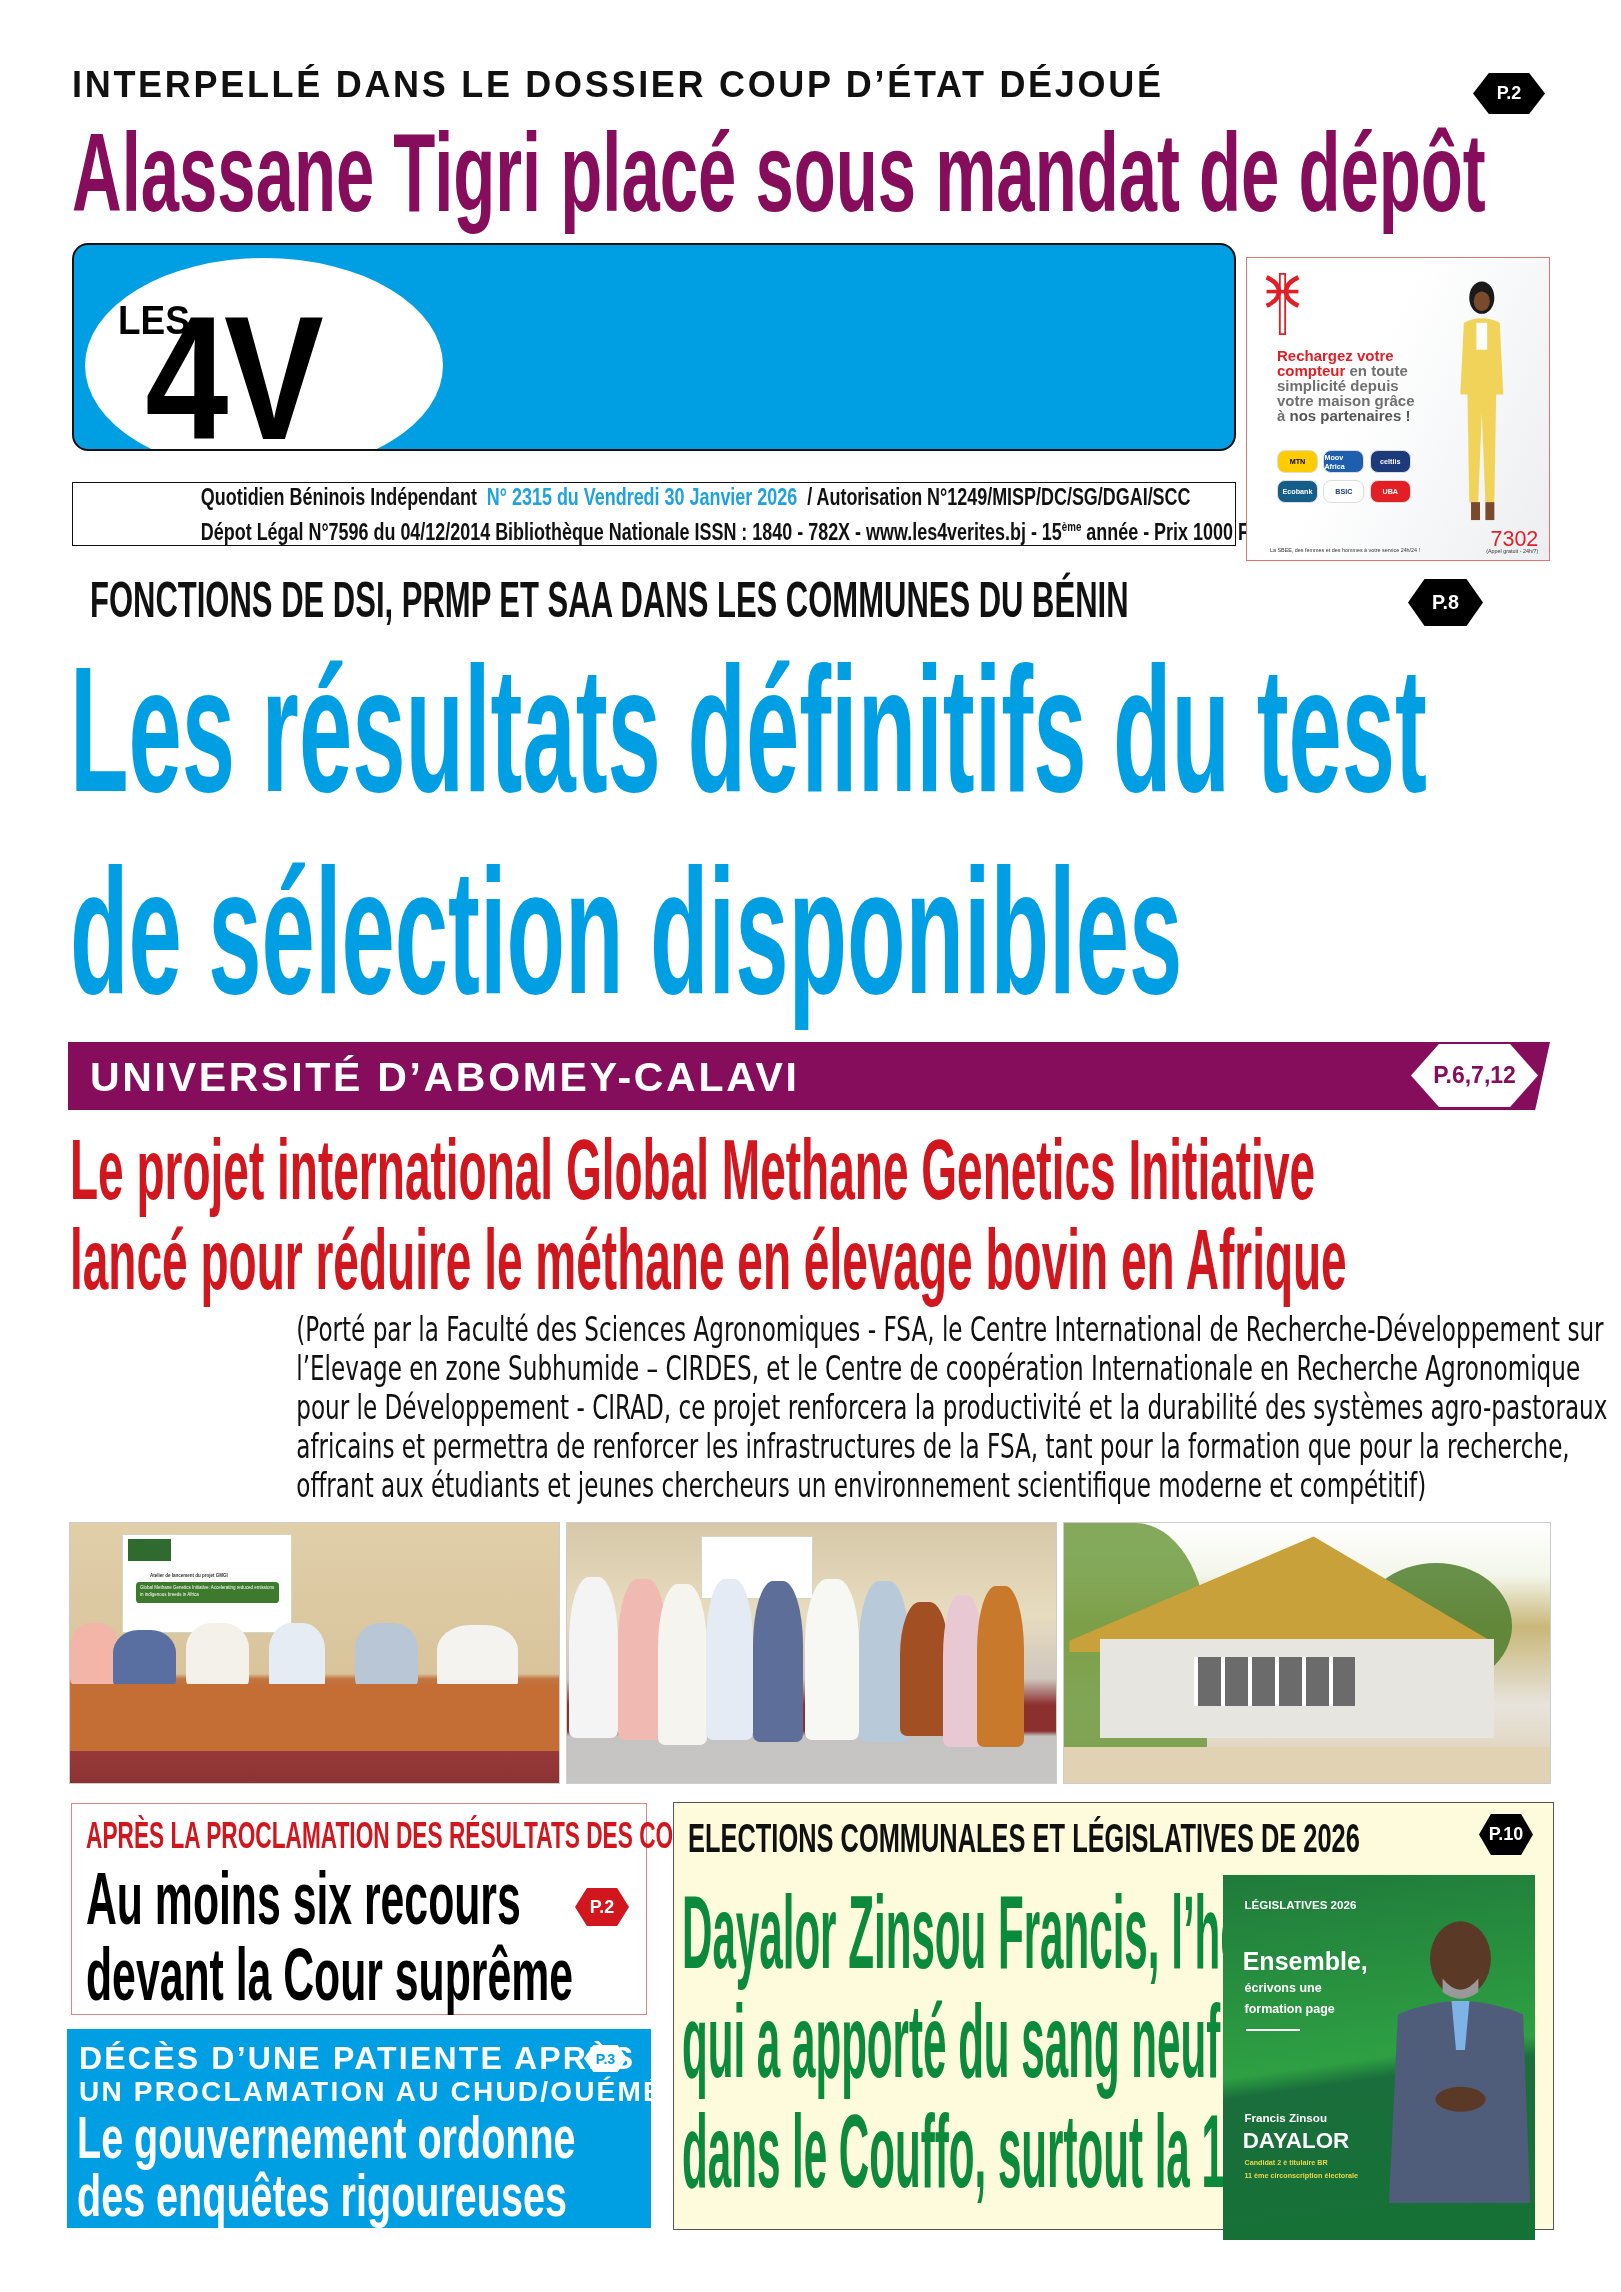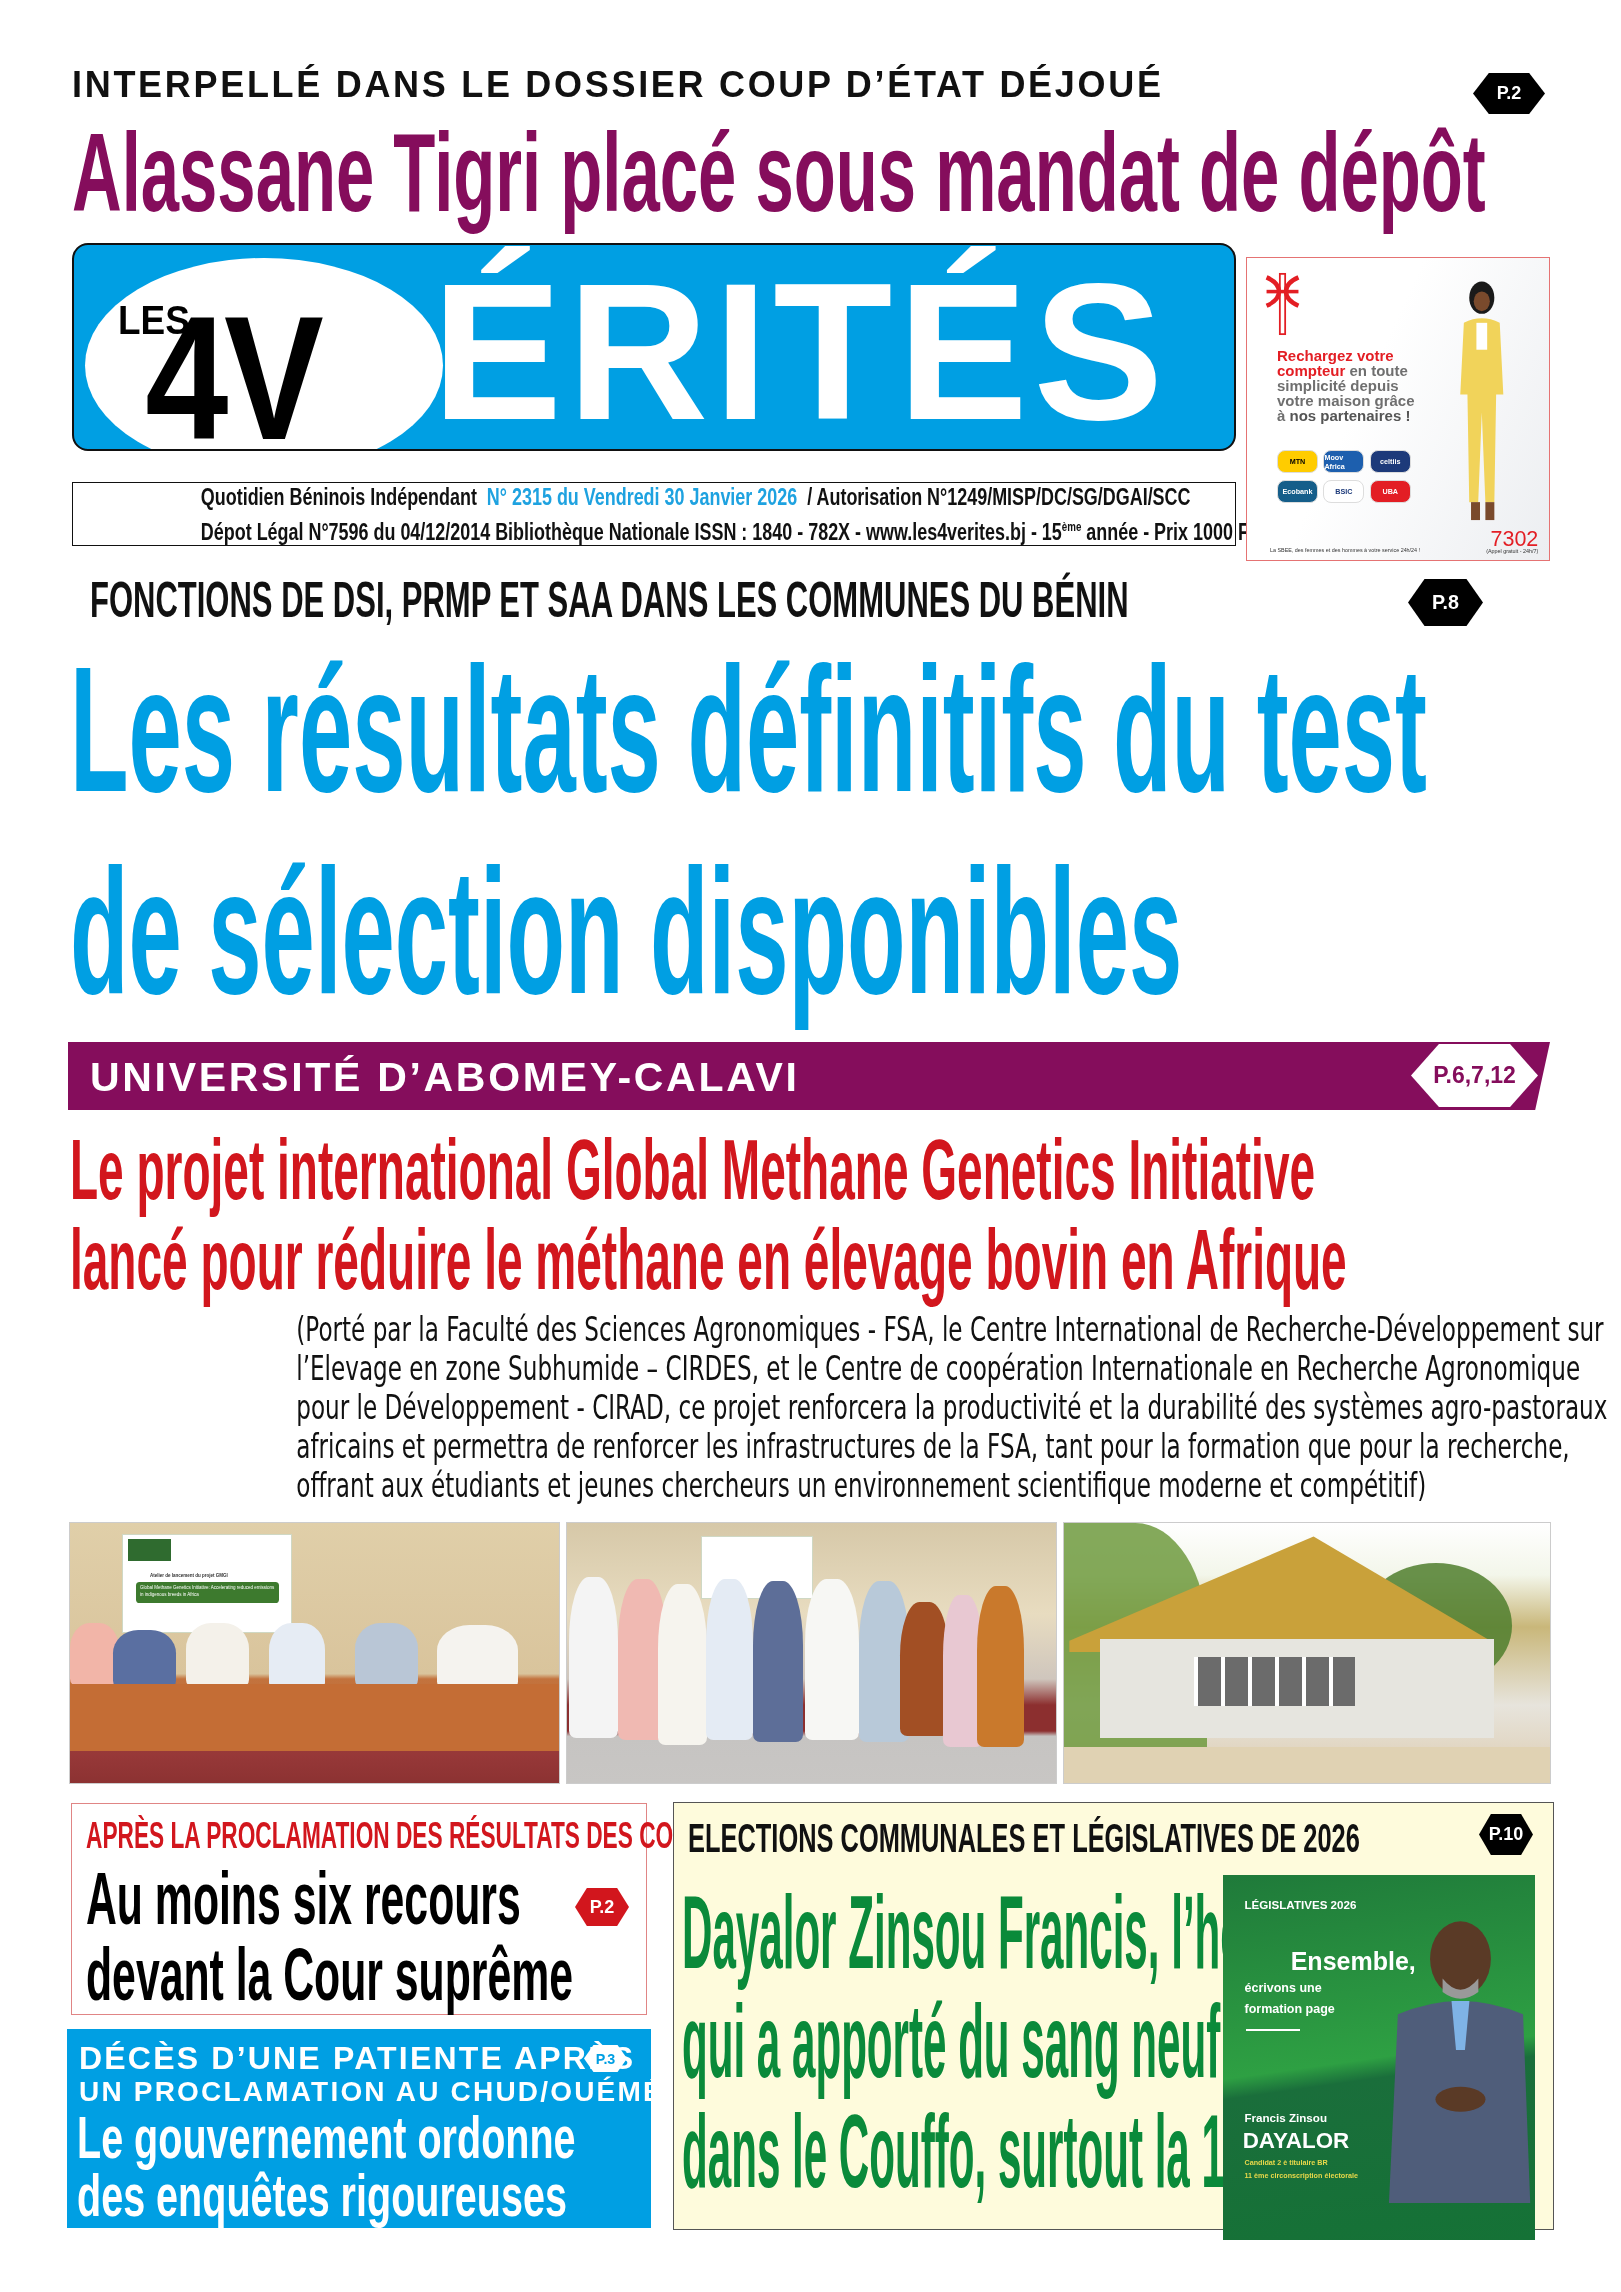--- a/index.html
+++ b/index.html
@@ -82,42 +82,41 @@
   
   #box-elections { left: 673px; top: 1802px; width: 881px; height: 428px; background: #fefbdc; border: 1.8px solid #555; }
   #elec-kicker { left: 688px; top: 1818px; font-size: 41px; line-height: 41px; color: #111; transform: scaleX(0.62); }
   #elec-badge { left: 1479px; top: 1814px; width: 54px; height: 41px; font-size: 18px; }
   #elec-hl1 { left: 682px; top: 1879px; color: #0a8a3a; font-size: 104px; line-height: 107px; transform: scaleX(0.405); }
   #elec-hl2 { left: 682px; top: 1988px; color: #0a8a3a; font-size: 104px; line-height: 107px; transform: scaleX(0.405); }
   #elec-hl3 { left: 682px; top: 2098px; color: #0a8a3a; font-size: 104px; line-height: 107px; transform: scaleX(0.405); }
 
   #elec-poster { left: 1223px; top: 1875px; width: 312px; height: 365px; background: linear-gradient(172deg, #1f7a3a 0%, #2ea043 50%, #1a6e3b 55%, #157236 100%); overflow: hidden; }
   #poster-year { left: 21.5px; top: 23px; font-size: 11.6px; color: #fff; font-weight: bold; }
-  #poster-ensemble { left: 19.7px; top: 72px; font-size: 25px; color: #fff; font-weight: bold; margin-left: 48px; }
+  #poster-ensemble { left: 19.7px; top: 72px; font-size: 25px; color: #fff; font-weight: bold; }
   #poster-sub1 { left: 21.5px; top: 106px; font-size: 12.5px; color: #fff; font-weight: bold; line-height: 14.3px; }
   #poster-sub2 { left: 21.5px; top: 127px; font-size: 12.5px; color: #fff; font-weight: bold; line-height: 14.3px; }
   #poster-rule { left: 23px; top: 154px; width: 54px; height: 1.8px; background: #fff; }
   #poster-first { left: 21.5px; top: 236px; font-size: 11.6px; color: #fff; font-weight: bold; }
   #poster-last { left: 19.7px; top: 253px; font-size: 22.4px; color: #fff; font-weight: bold; }
   #poster-cand1 { left: 21.5px; top: 283px; font-size: 7.2px; color: #e8d84a; font-weight: bold; }
   #poster-cand2 { left: 21.5px; top: 296px; font-size: 7.2px; color: #e8d84a; font-weight: bold; }
   #poster-man { left: 157px; top: 32px; width: 152px; height: 296px; }
 </style>
 </head>
 <body>
 
 <div id="kicker-top" class="abs">INTERPELLÉ DANS LE DOSSIER COUP D’ÉTAT DÉJOUÉ</div>
 <div id="badge-top" class="hex" style="left:1473px;top:73px;width:72px;height:41px;font-size:18px;">P.2</div>
 <div id="hl-top" class="abs cond">Alassane Tigri placé sous mandat de dépôt</div>
 
 <div id="masthead" class="abs">
   <div id="mast-circle" class="abs"></div>
   <div id="mast-les" class="abs">LES</div>
   <div id="mast-4v" class="abs">4V</div>
-  <div id="mast-verites" class="abs">ÉRITÉS</div>
 </div>
 
 <div id="infobox" class="abs">
   <span class="info-line">
     <span>Quotidien Béninois Indépendant</span>&nbsp;
     <span class="info-blue">N° 2315 du Vendredi 30 Janvier 2026</span>&nbsp;
     <span>/ Autorisation N°1249/MISP/DC/SG/DGAI/SCC</span>
   </span>
   <span class="info-line">
     <span>Dépot Légal N°7596 du 04/12/2014 Bibliothèque Nationale ISSN : 1840 - 782X - www.les4verites.bj - 15</span><sup style="font-size:12.5px">ème</sup><span> année - Prix 1000 FCFA</span>

